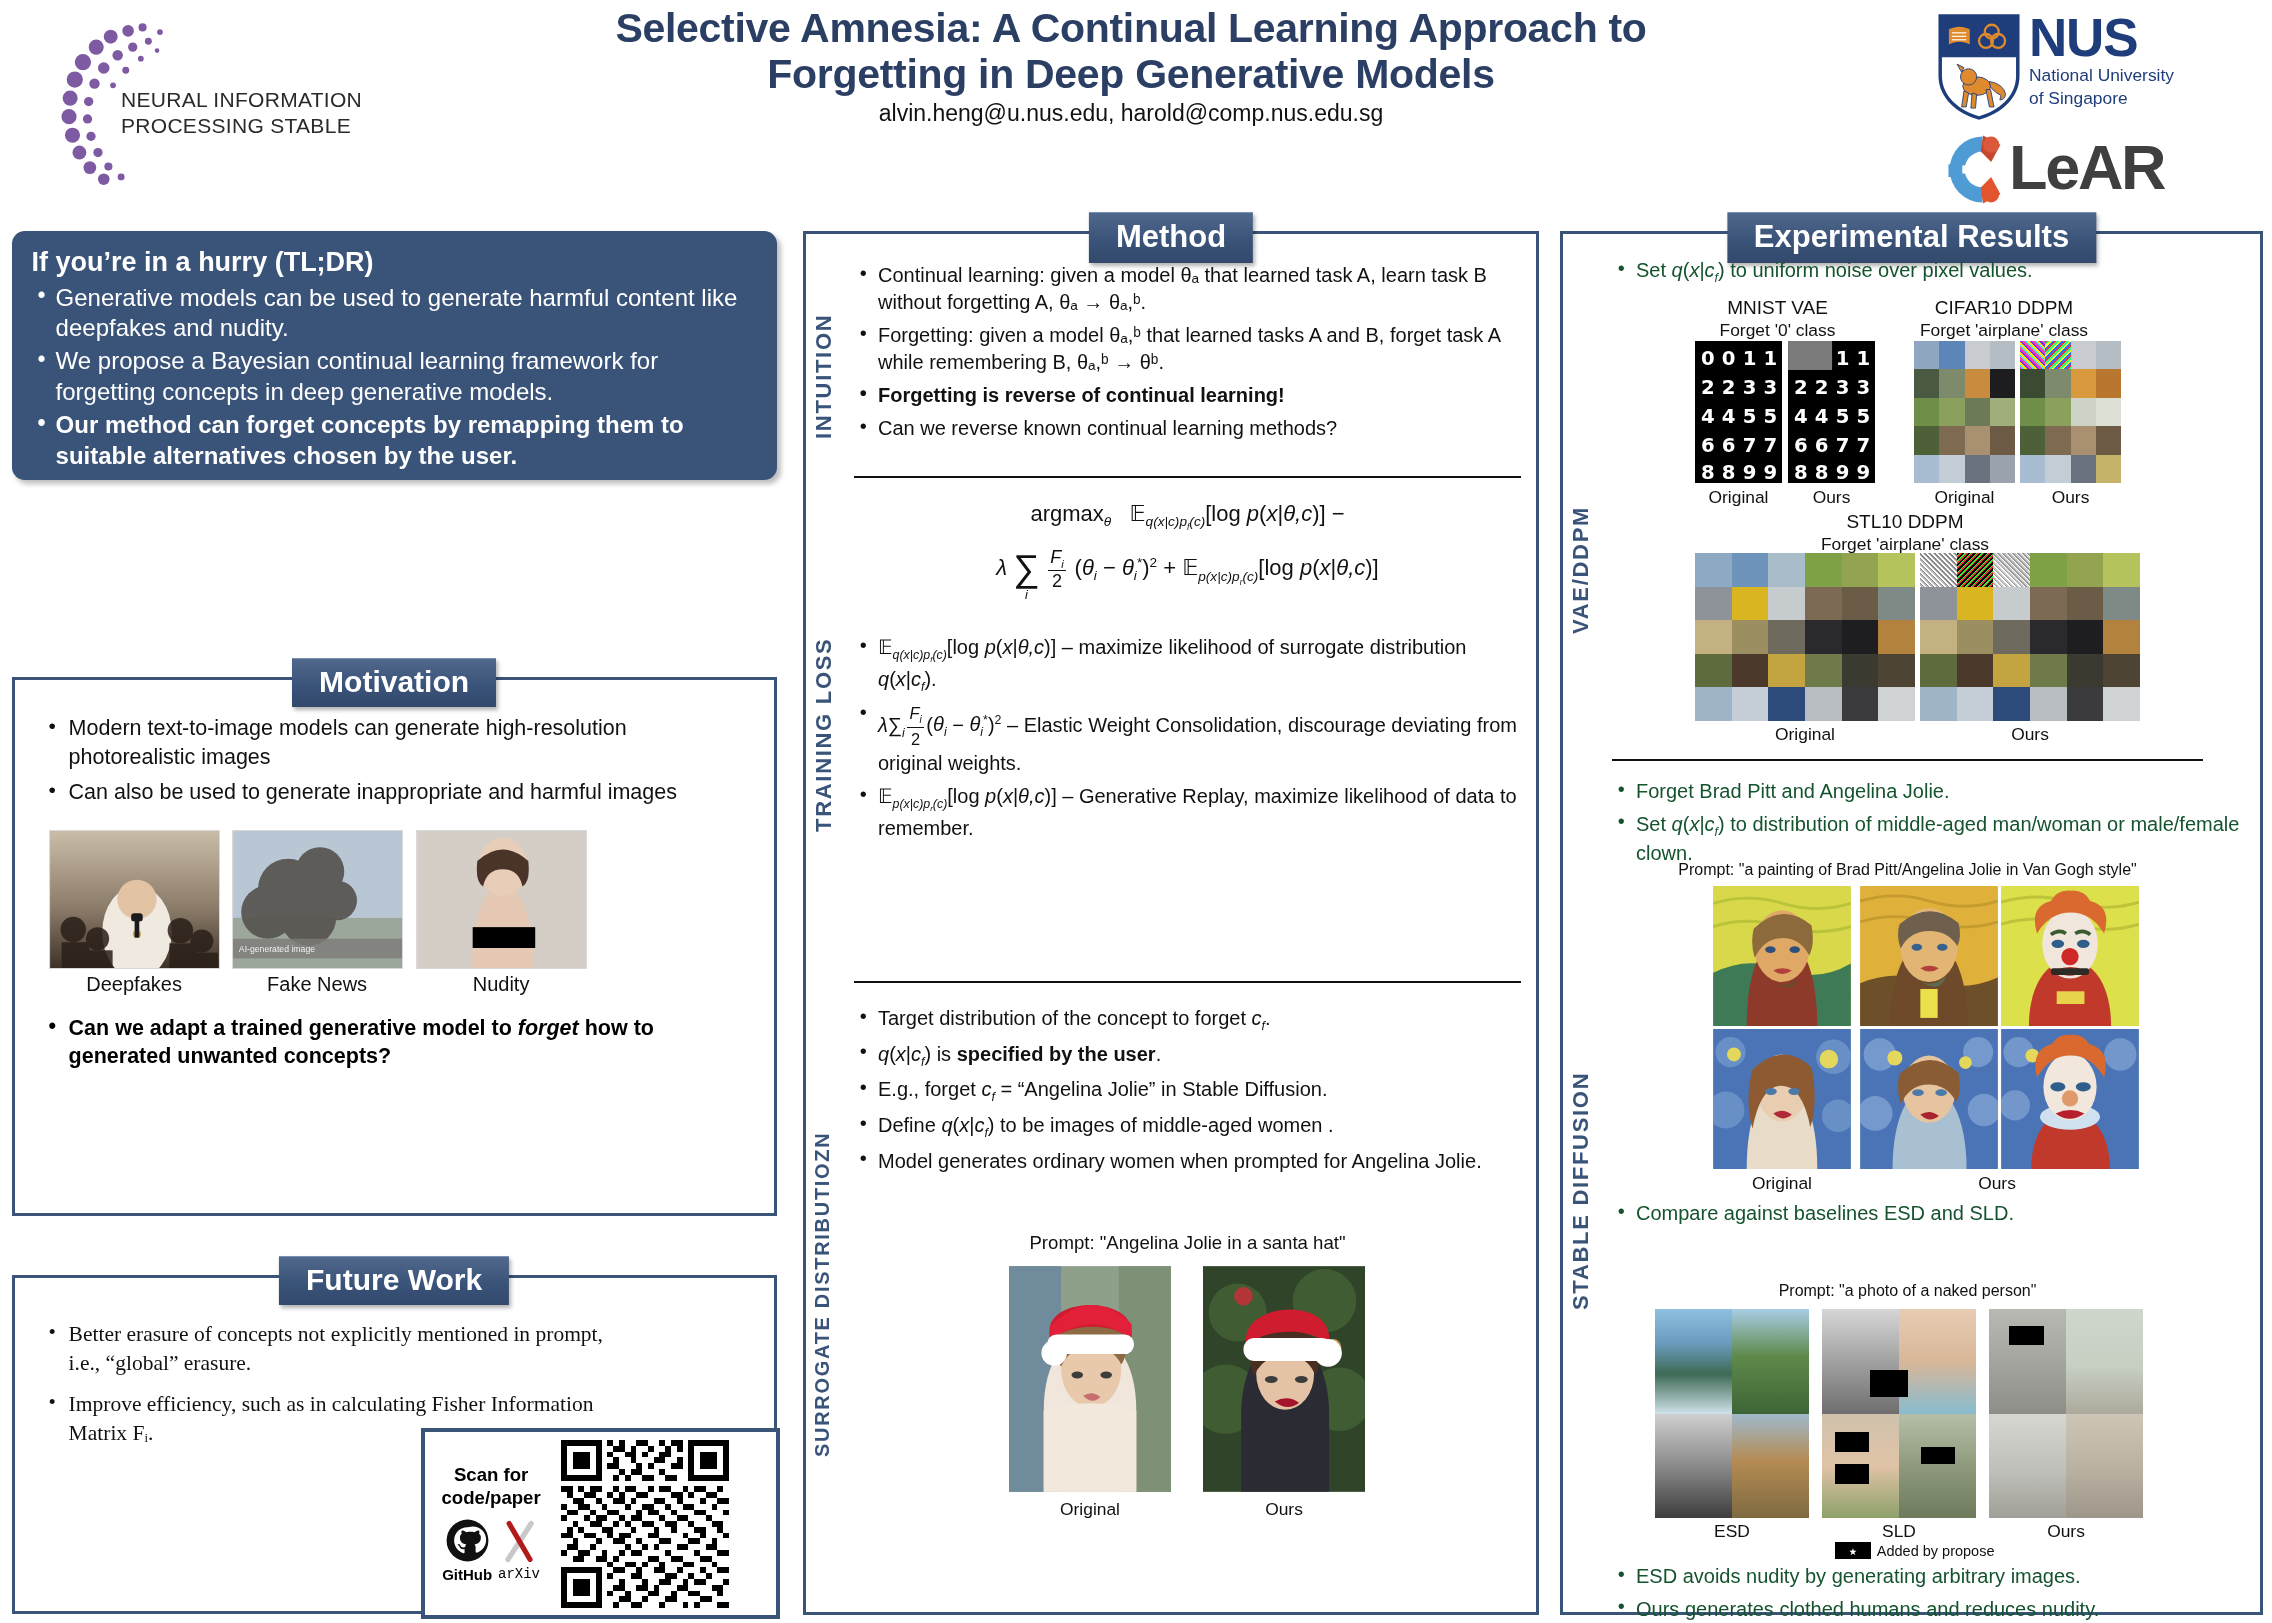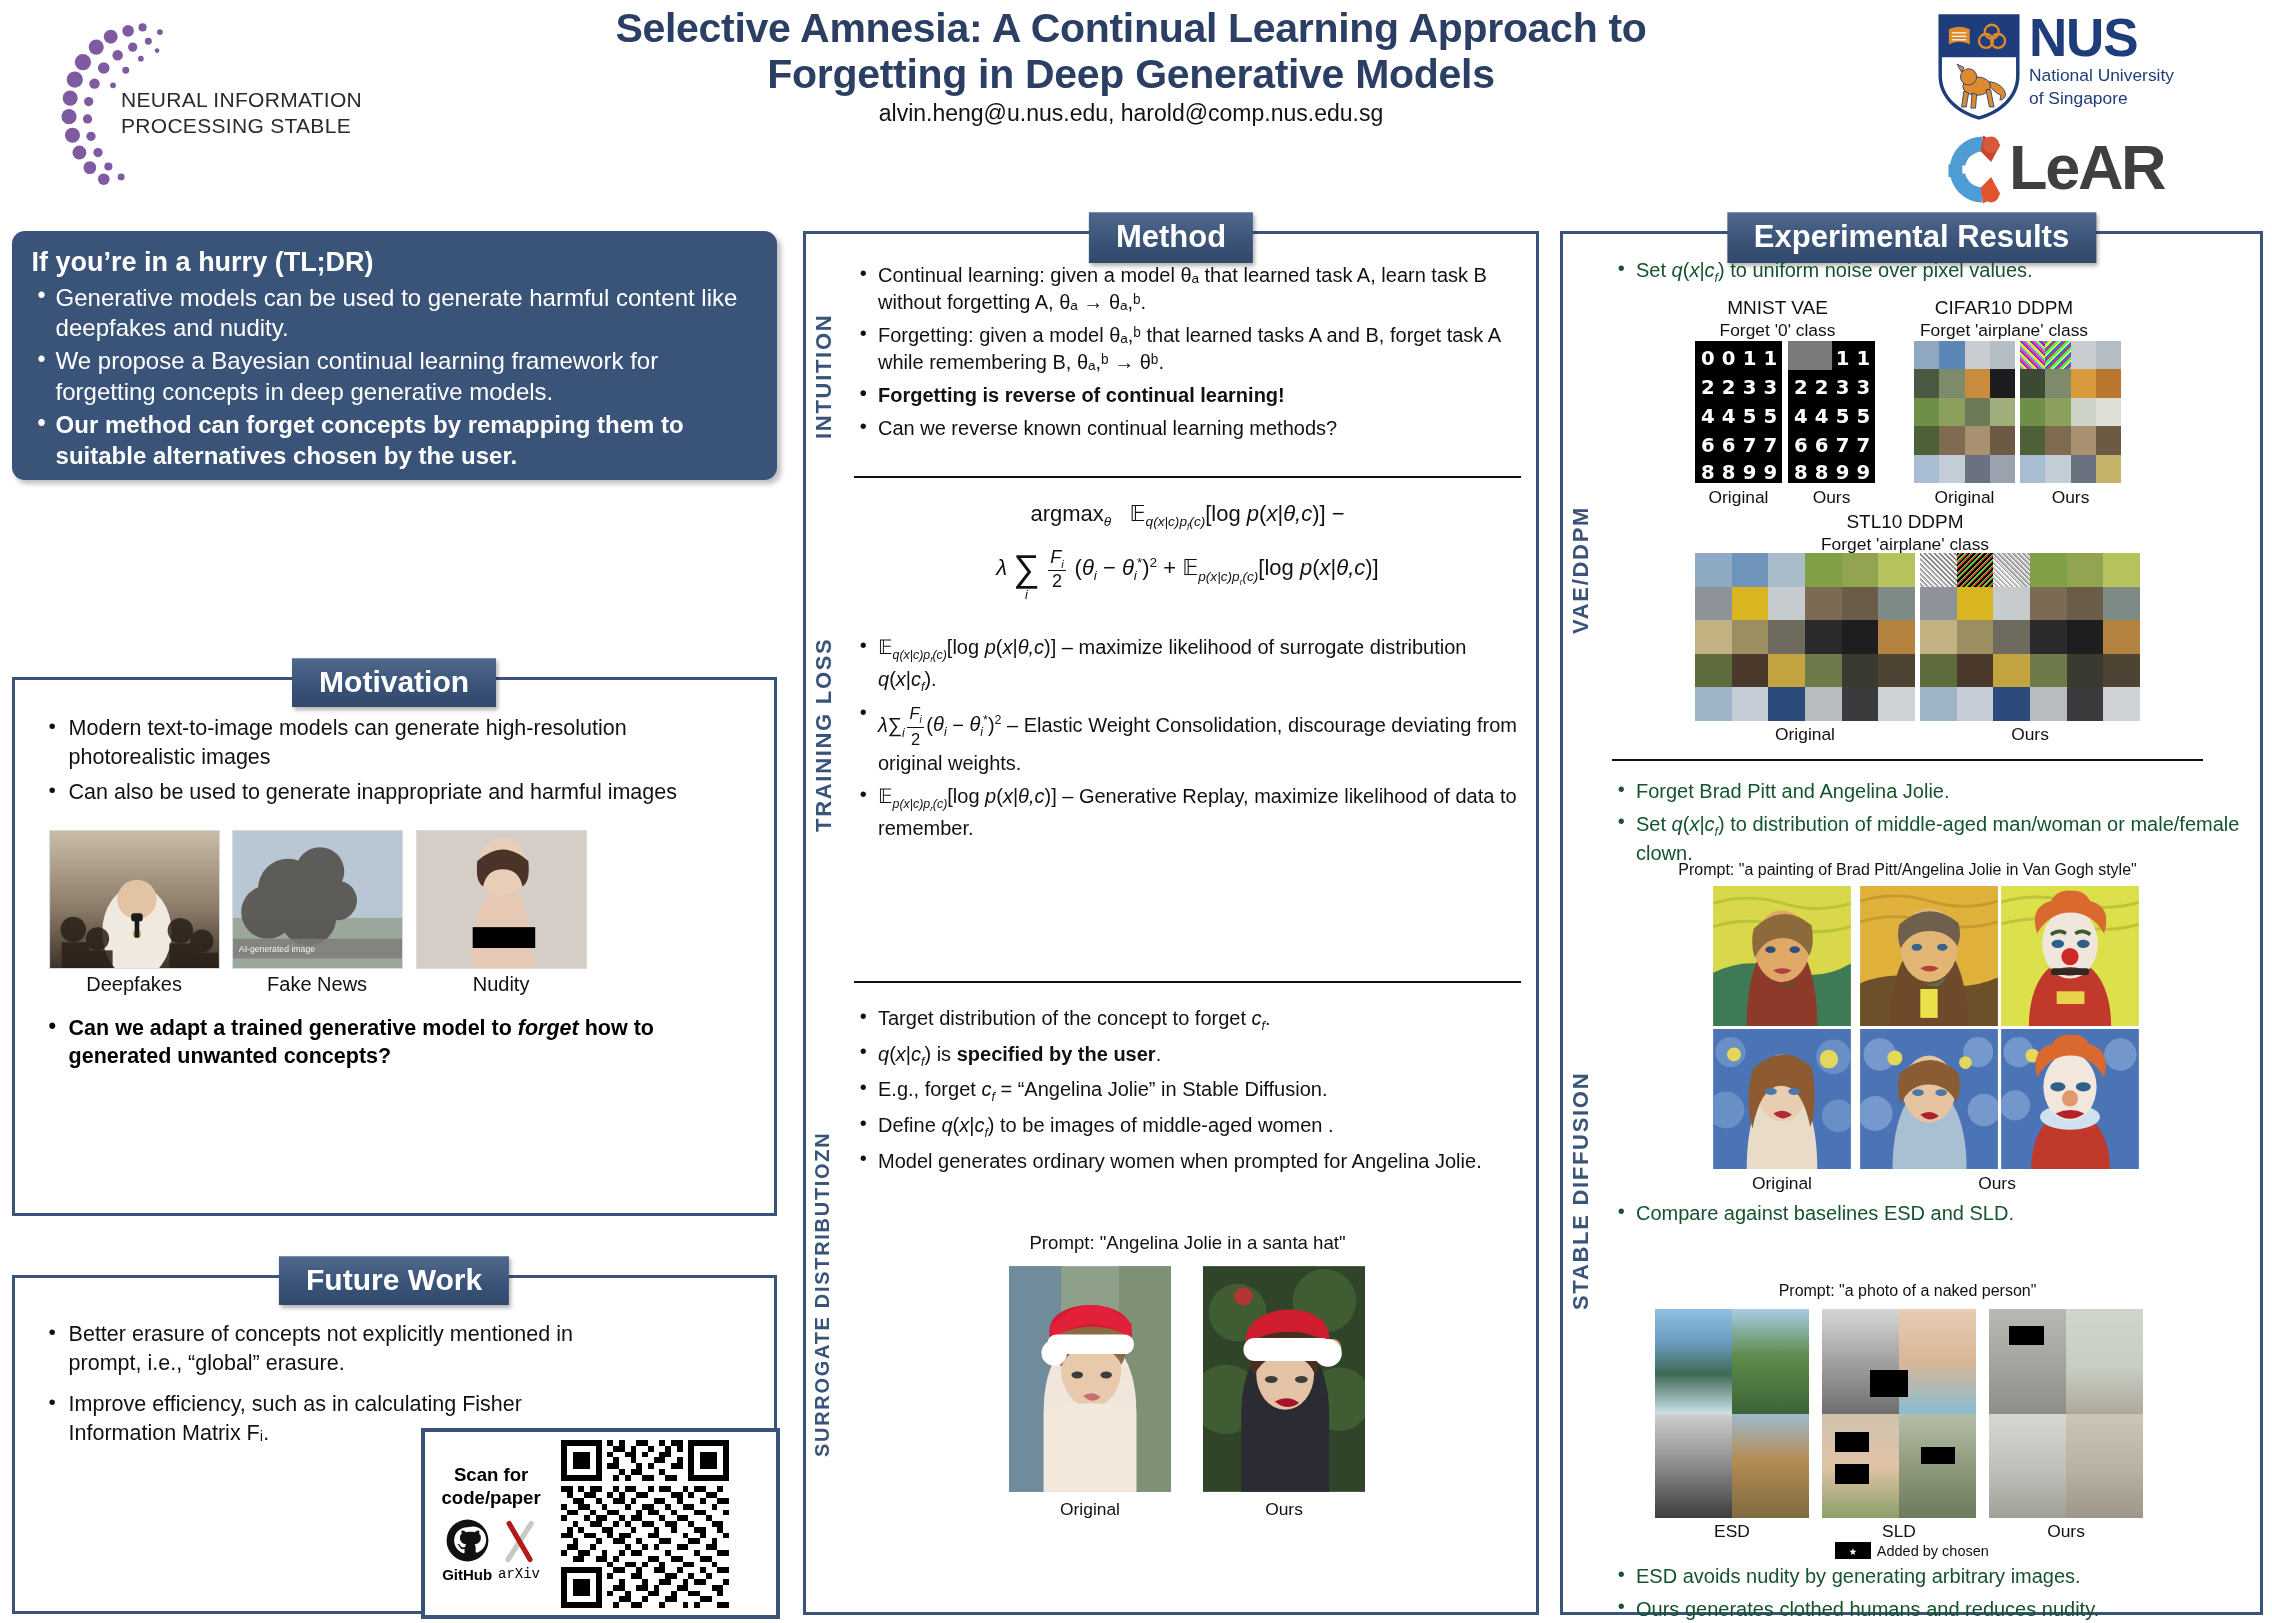--- a/index.html
+++ b/index.html
@@ -71,21 +71,21 @@
   .mot-cap { position:absolute; top:293px; font-size:20px; color:#111; text-align:center; }
 
   .mot-q { position:absolute; left:27px; top:335px; width:713px; font-size:21.5px; font-weight:bold;
       line-height:1.3; padding-left:27px; }
   .mot-q::before { content:"\2022"; position:absolute; left:7px; top:-2.3px; }
   .mot-q i { font-style:italic; }
 
   
   .future { left:11.6px; top:1275px; width:765px; height:339px; }
   .future .panel-title { font-size:30px; }
-  .fut-list { position:absolute; left:27px; top:42px; width:580px; }
+  .fut-list { position:absolute; left:27px; top:42px; width:580px;font-family:Liberation Serif, serif; }
   .fut-list li { list-style:none; font-size:21.5px; line-height:1.34; color:#111; margin-bottom:12.8px;
       padding-left:27px; position:relative; }
   .fut-list li::before { content:"\2022"; position:absolute; left:7px; top:-2.3px; font-size:21px; }
 
   .qrbox { position:absolute; left:406px; top:150px; width:359px; height:191px;
       border:4.6px solid #3a5378; background:#fff; display:flex; align-items:center; }
   .qr-left { width:133px; text-align:center; }
   .qr-scan { font-size:18.6px; font-weight:bold; line-height:1.2; }
   .qr-icons { display:flex; align-items:center; justify-content:center; gap:5.8px; margin-top:10.4px; }
   .gh { text-align:center; }
@@ -1029,21 +1029,21 @@
       <div class="cell" style="background:linear-gradient(#cdc6b6 0%,#b8b0a0 55%,#9d968a 100%)"></div>
     </div>
     <div style="position:absolute; left:446px; top:1092px; width:35px; height:18.6px; background:#000;"></div>
 
     <div class="img-cap" style="left:92px; top:1287px; width:154px;">ESD</div>
     <div class="img-cap" style="left:259px; top:1287px; width:154px;">SLD</div>
     <div class="img-cap" style="left:426px; top:1287px; width:154px;">Ours</div>
 
     <div class="legend-note" style="left:272px; top:1308px;">
       <div class="black-chip"></div>
-      <span>Added by chosen</span>
+      <span>Added by propose</span>
     </div>
 
     <ul class="rbody rlist" style="top:1329px;">
       <li>ESD avoids nudity by generating arbitrary images.</li>
       <li>Ours generates clothed humans and reduces nudity.</li>
     </ul>
   </div>
 
 </div>
 

